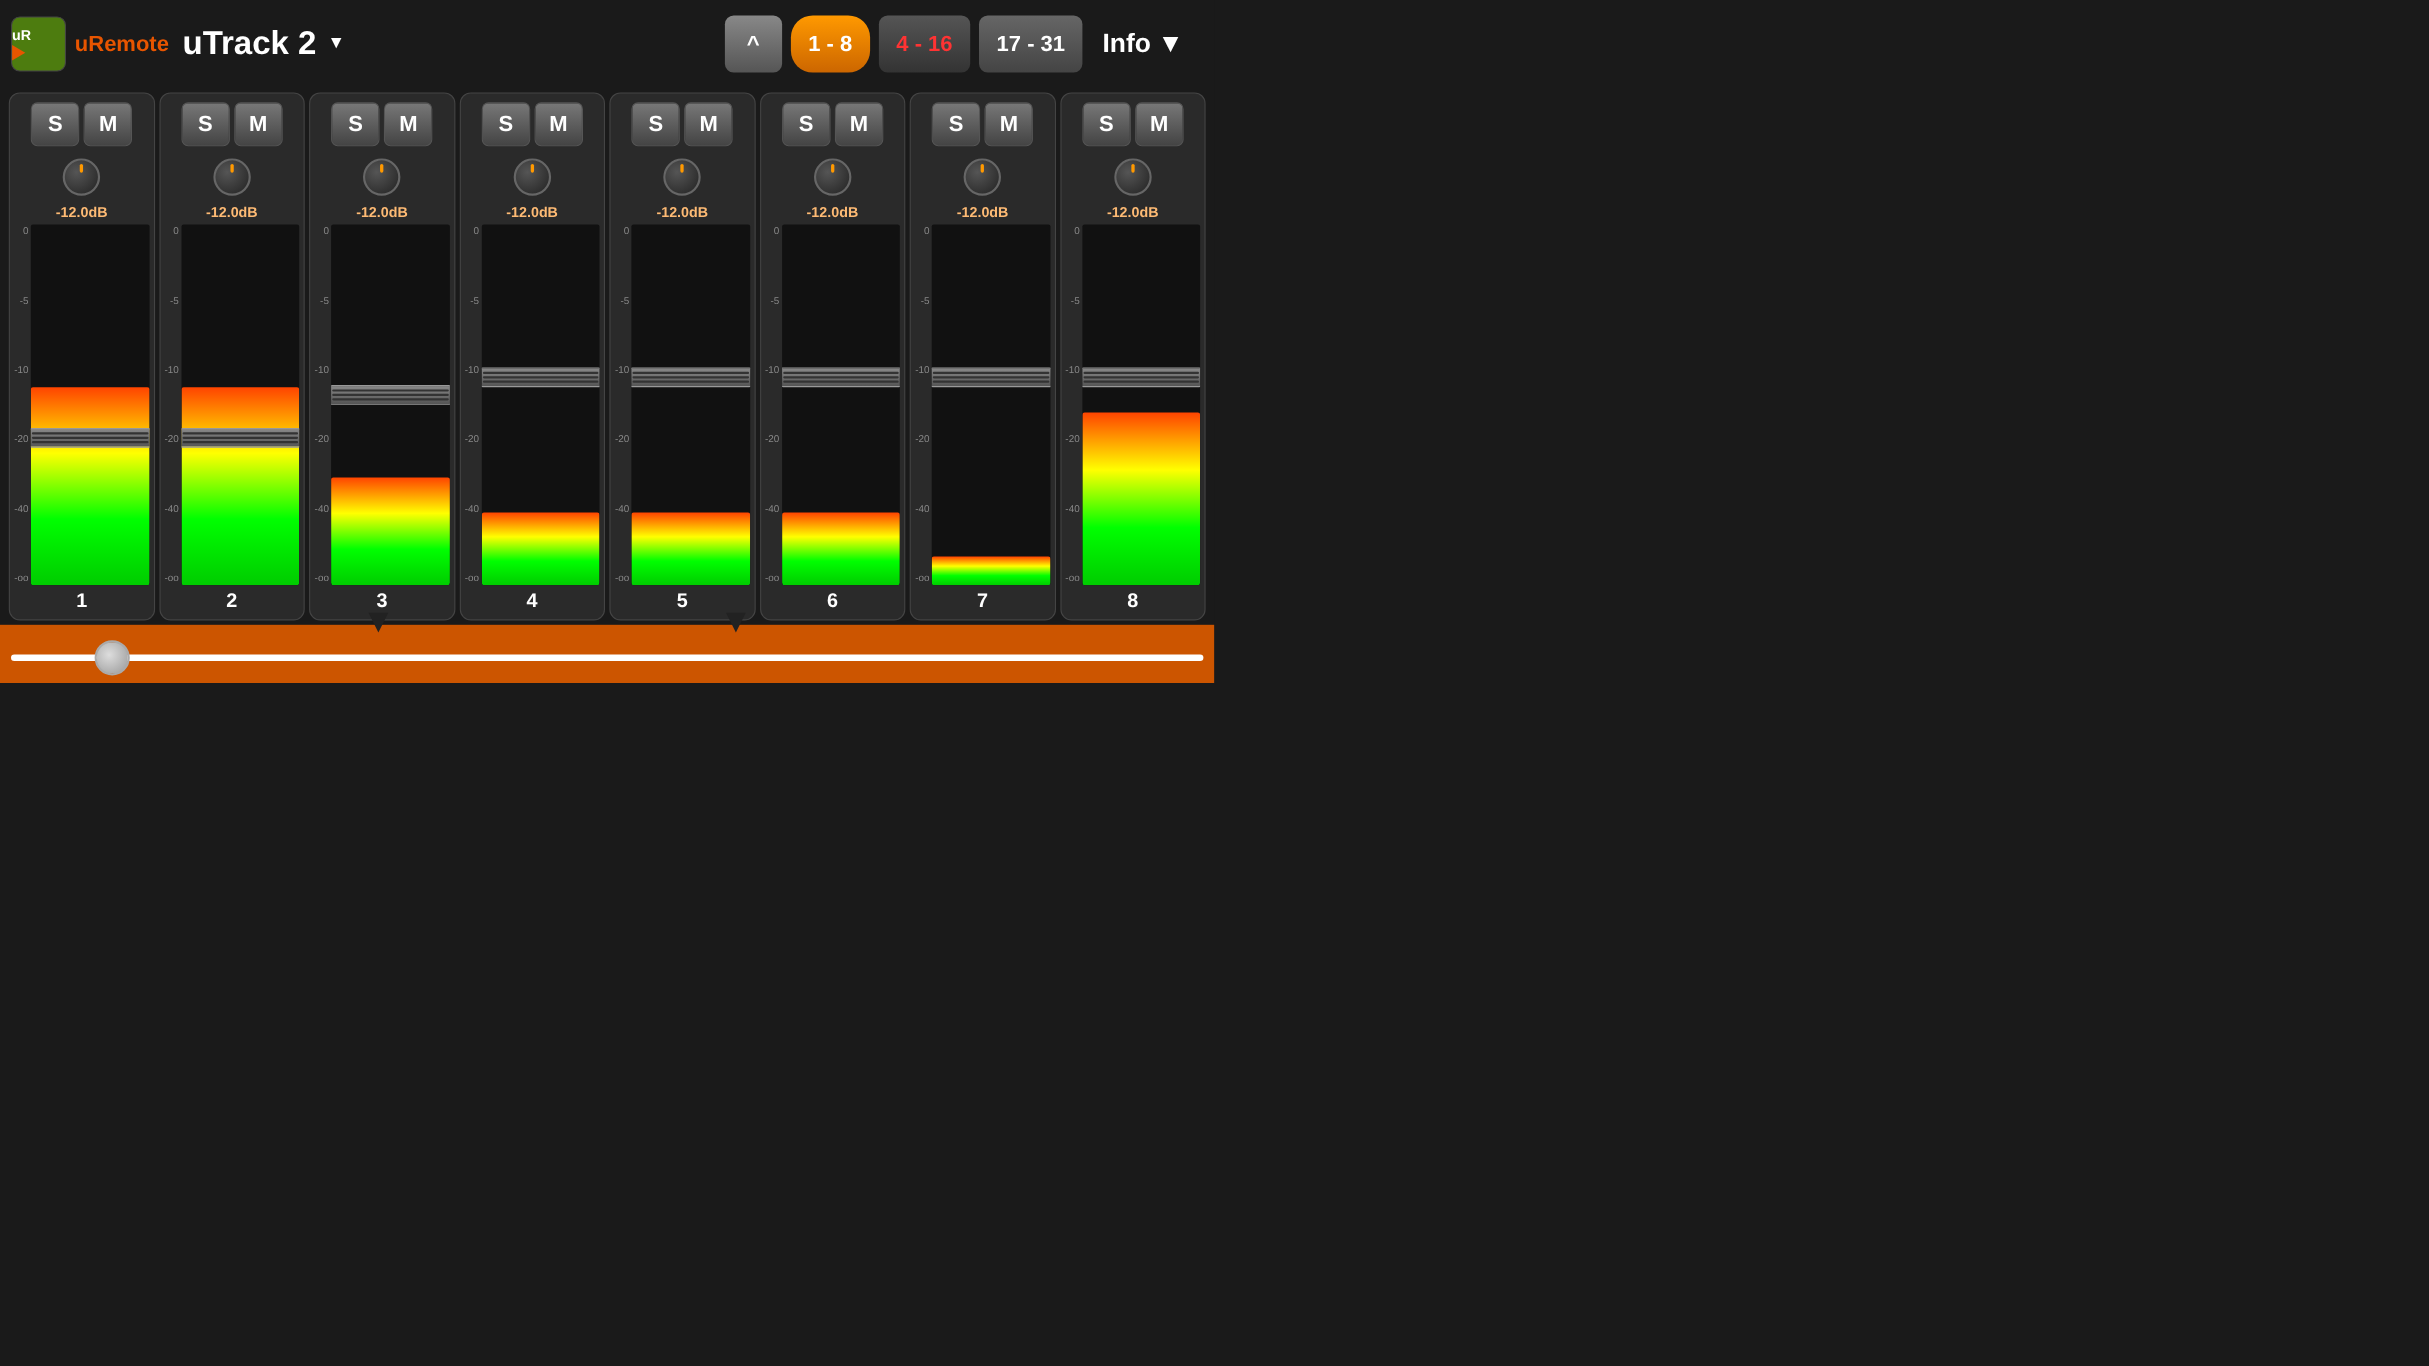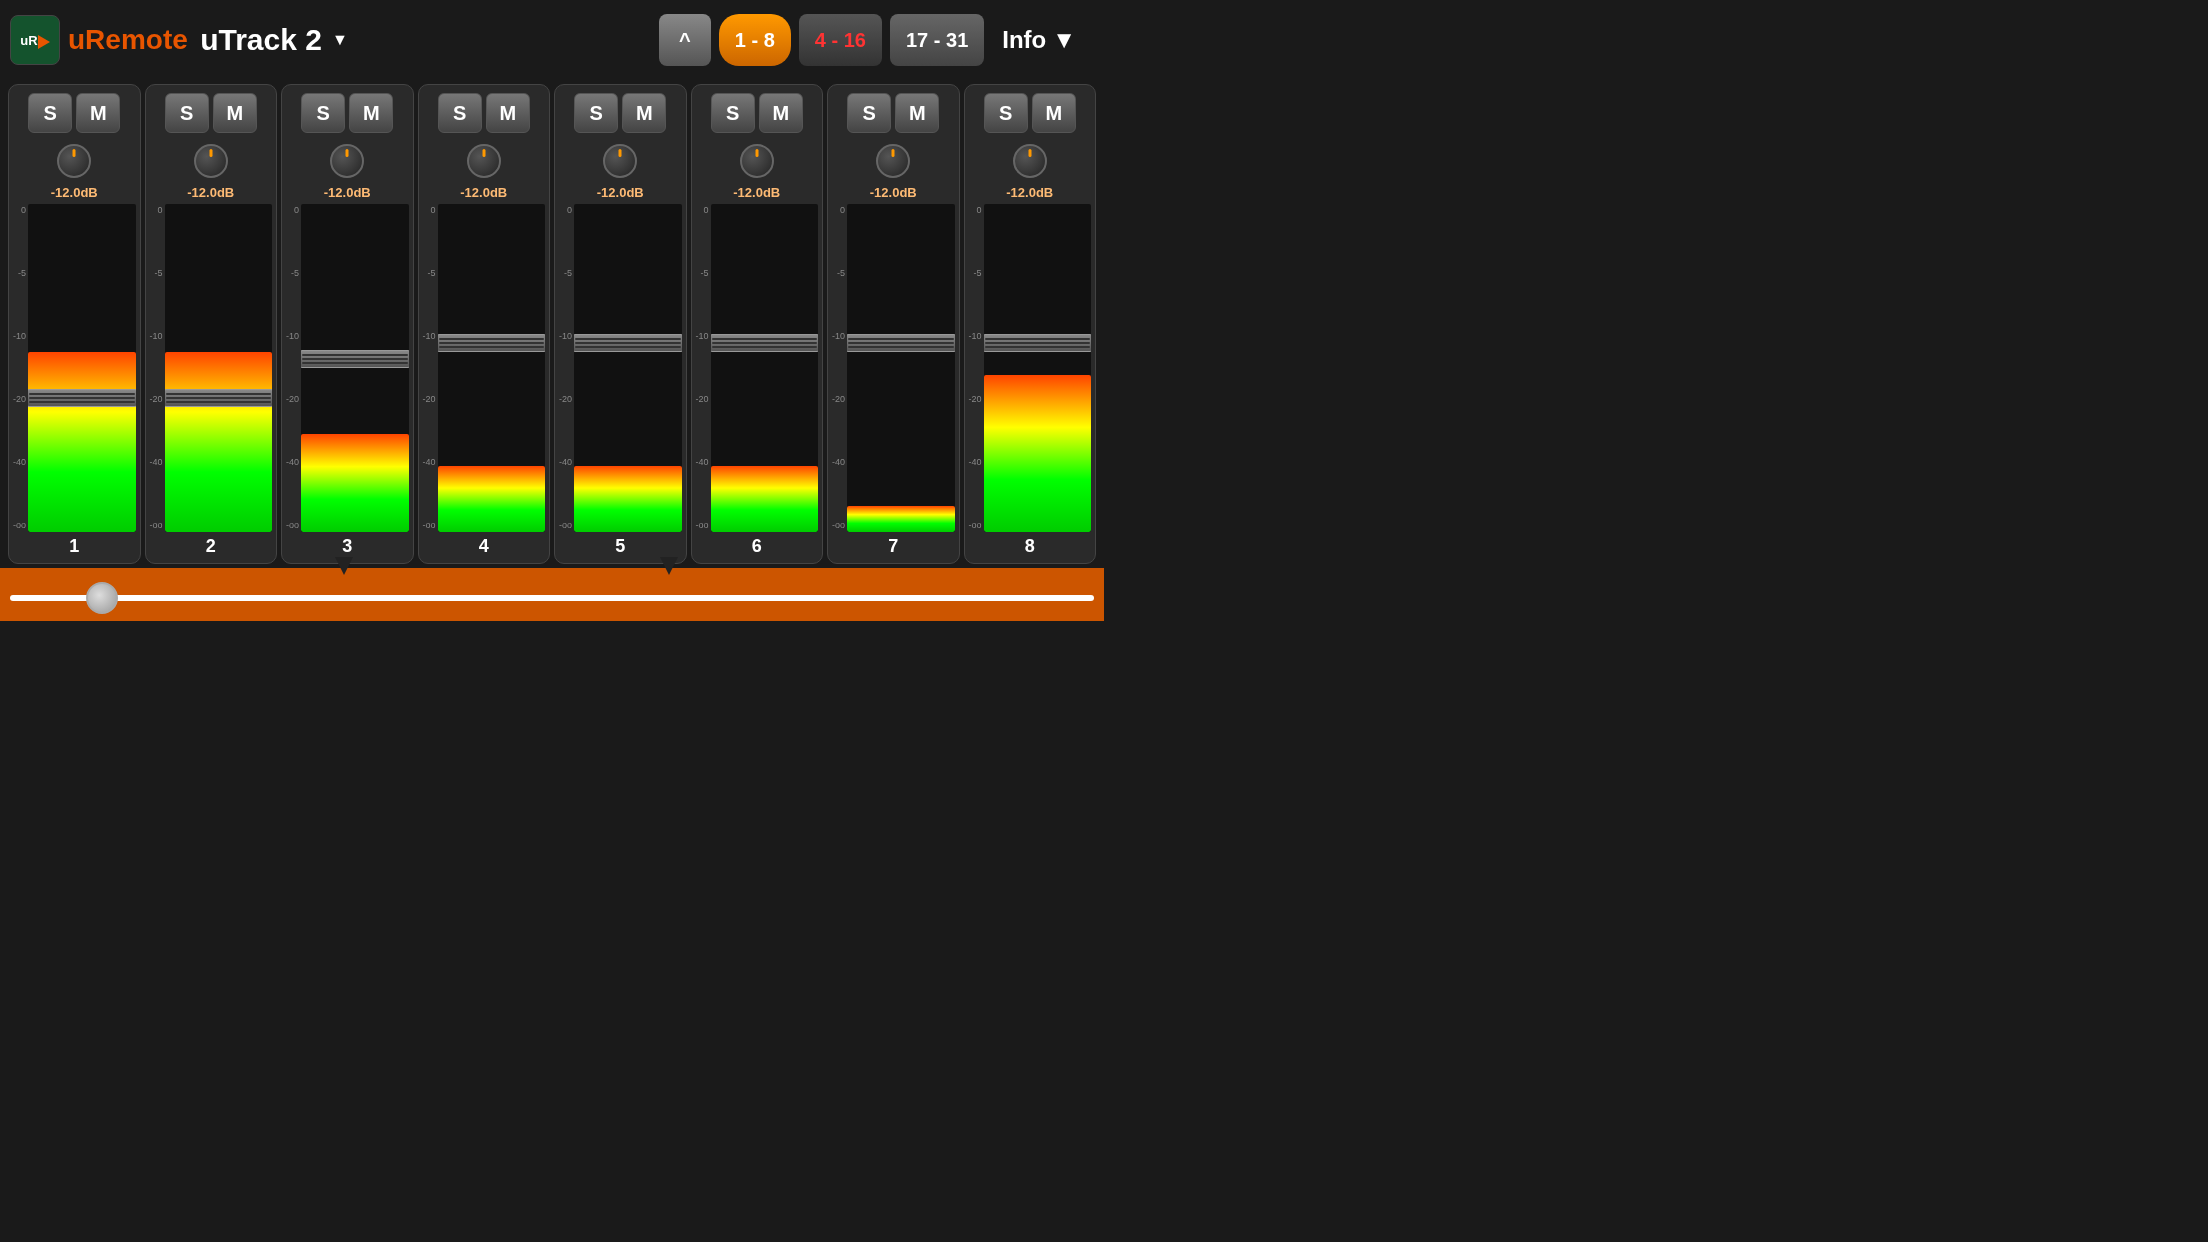--- a/index.html
+++ b/index.html
@@ -16,46 +16,45 @@
     #header {
       display: flex;
       align-items: center;
       background: #1a1a1a;
       height: 80px;
       padding: 0 10px;
     }
     #logo-box {
       width: 50px;
       height: 50px;
-      background: #14532d;
+      background: #4d7c0f;
       border-radius: 8px;
       display: flex;
-      flex-direction: row;
-      align-items: center;
+      flex-direction: column;
       justify-content: center;
       margin-right: 8px;
       border: 1px solid #444;
     }
     #logo-text {
       color: white;
       font-size: 13px;
       font-weight: bold;
       line-height: 1;
     }
     #logo-play {
       width: 0;
       height: 0;
       border-top: 7px solid transparent;
       border-bottom: 7px solid transparent;
       border-left: 12px solid #e85500;
       margin-top: 3px;
     }
     #app-title {
       color: #e85500;
-      font-size: 28px;
+      font-size: 20px;
       font-weight: bold;
       margin-right: 4px;
     }
     #app-subtitle {
       color: white;
       font-size: 30px;
       font-weight: bold;
       margin-right: 6px;
     }
     #dropdown-arrow {

